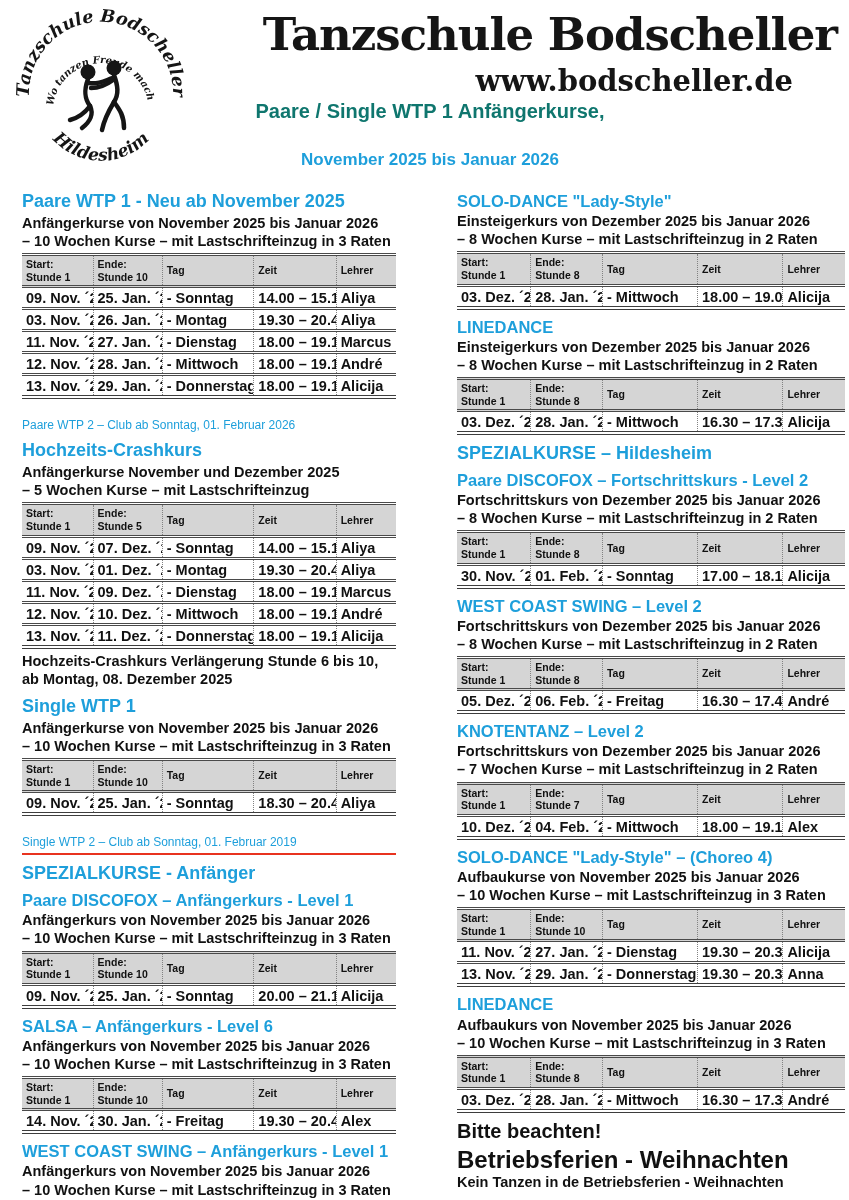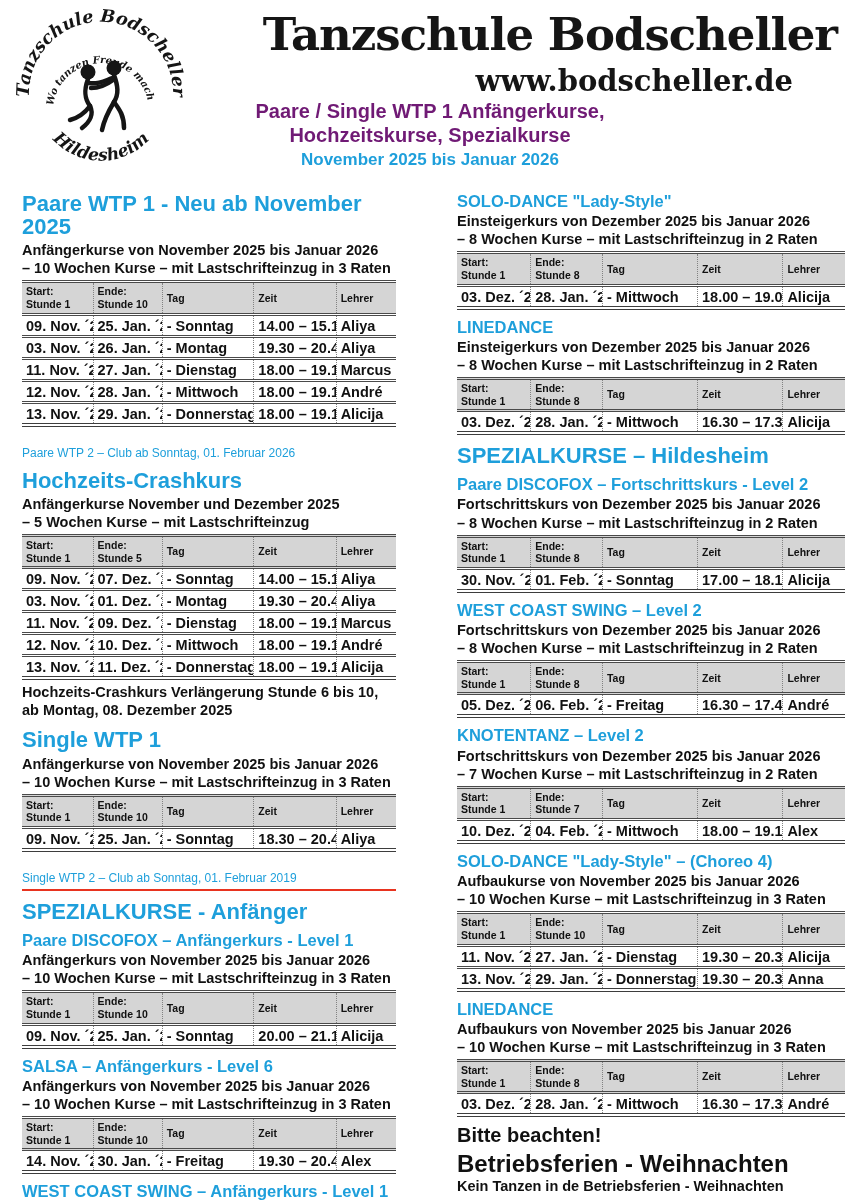--- a/index.html
+++ b/index.html
@@ -9,31 +9,31 @@
   .page{position:absolute;inset:0;}
 
   
   .logo{position:absolute;left:8px;top:6px;}
   .brand{position:absolute;left:195px;top:12px;width:642px;text-align:right;
          font-family:"DejaVu Serif",serif;font-weight:bold;font-size:45px;line-height:1.0;
          letter-spacing:-1px;color:#151515;}
   .website{position:absolute;left:195px;top:64px;width:598px;text-align:right;
          font-family:"DejaVu Serif",serif;font-weight:bold;font-size:29px;color:#151515;}
   .subtitle{position:absolute;left:200px;top:100px;width:460px;text-align:center;
-         font-weight:bold;font-size:20px;line-height:1.18;color:#701a75;}
+         font-weight:bold;font-size:20px;line-height:1.18;color:#0f766e;}
   .daterange{position:absolute;left:200px;top:150px;width:460px;text-align:center;
          font-weight:bold;font-size:17px;color:var(--accent);}
 
   
   .col{position:absolute;top:192px;}
   .col-left{left:22px;width:374px;}
   .col-right{left:457px;width:388px;}
   .col > :first-child{margin-top:0;}
 
-  .sec-h1{color:var(--accent);font-weight:bold;font-size:22px;line-height:1.05;margin:9px 0 3px;}
+  .sec-h1{color:var(--accent);font-weight:bold;font-size:18px;line-height:1.05;margin:9px 0 3px;}
   .sec-h2{color:var(--accent);font-weight:bold;font-size:16.5px;line-height:1.1;margin:8px 0 2px;}
   .sublines{margin:0 0 2px;}
   .subline{font-weight:bold;font-size:14.5px;line-height:1.25;}
   .note{color:var(--accent);font-weight:normal;font-size:12px;margin:19px 0 4px;}
   .redrule{border:none;border-top:2px solid var(--red);margin:3px 0 5px;}
   .bh1{font-weight:bold;font-size:20px;line-height:1.05;margin:8px 0 1px;}
   .bh2{font-weight:bold;font-size:24px;line-height:1.05;margin:5px 0 1px;}
 
   
   table.ctable{width:100%;border-collapse:collapse;margin:3px 0 3px;table-layout:fixed;}
@@ -72,21 +72,20 @@
       <path d="M82 100 C86 108 82 116 74 122"></path>
       <path d="M106 96 C100 106 96 114 94 124"></path>
       <path d="M106 96 C112 104 116 110 116 122"></path>
     </g>
   </svg>
 
   <div class="brand">Tanzschule Bodscheller</div>
   <div class="website">www.bodscheller.de</div>
   <div class="subtitle">
     <div>Paare / Single WTP 1 Anfängerkurse,</div>
-    <div>Hochzeitskurse, Spezialkurse</div>
   </div>
   <div class="daterange">November 2025 bis Januar 2026</div>
 
   <div class="col col-left" id="col-left">
       <div class="sec-h1">Paare WTP 1 - Neu ab November 2025</div>
       <div class="sublines">
         <div class="subline">Anfängerkurse von November 2025 bis Januar 2026</div>
         <div class="subline">– 10 Wochen Kurse – mit Lastschrifteinzug in 3 Raten</div>
       </div>
       <table class="ctable">

